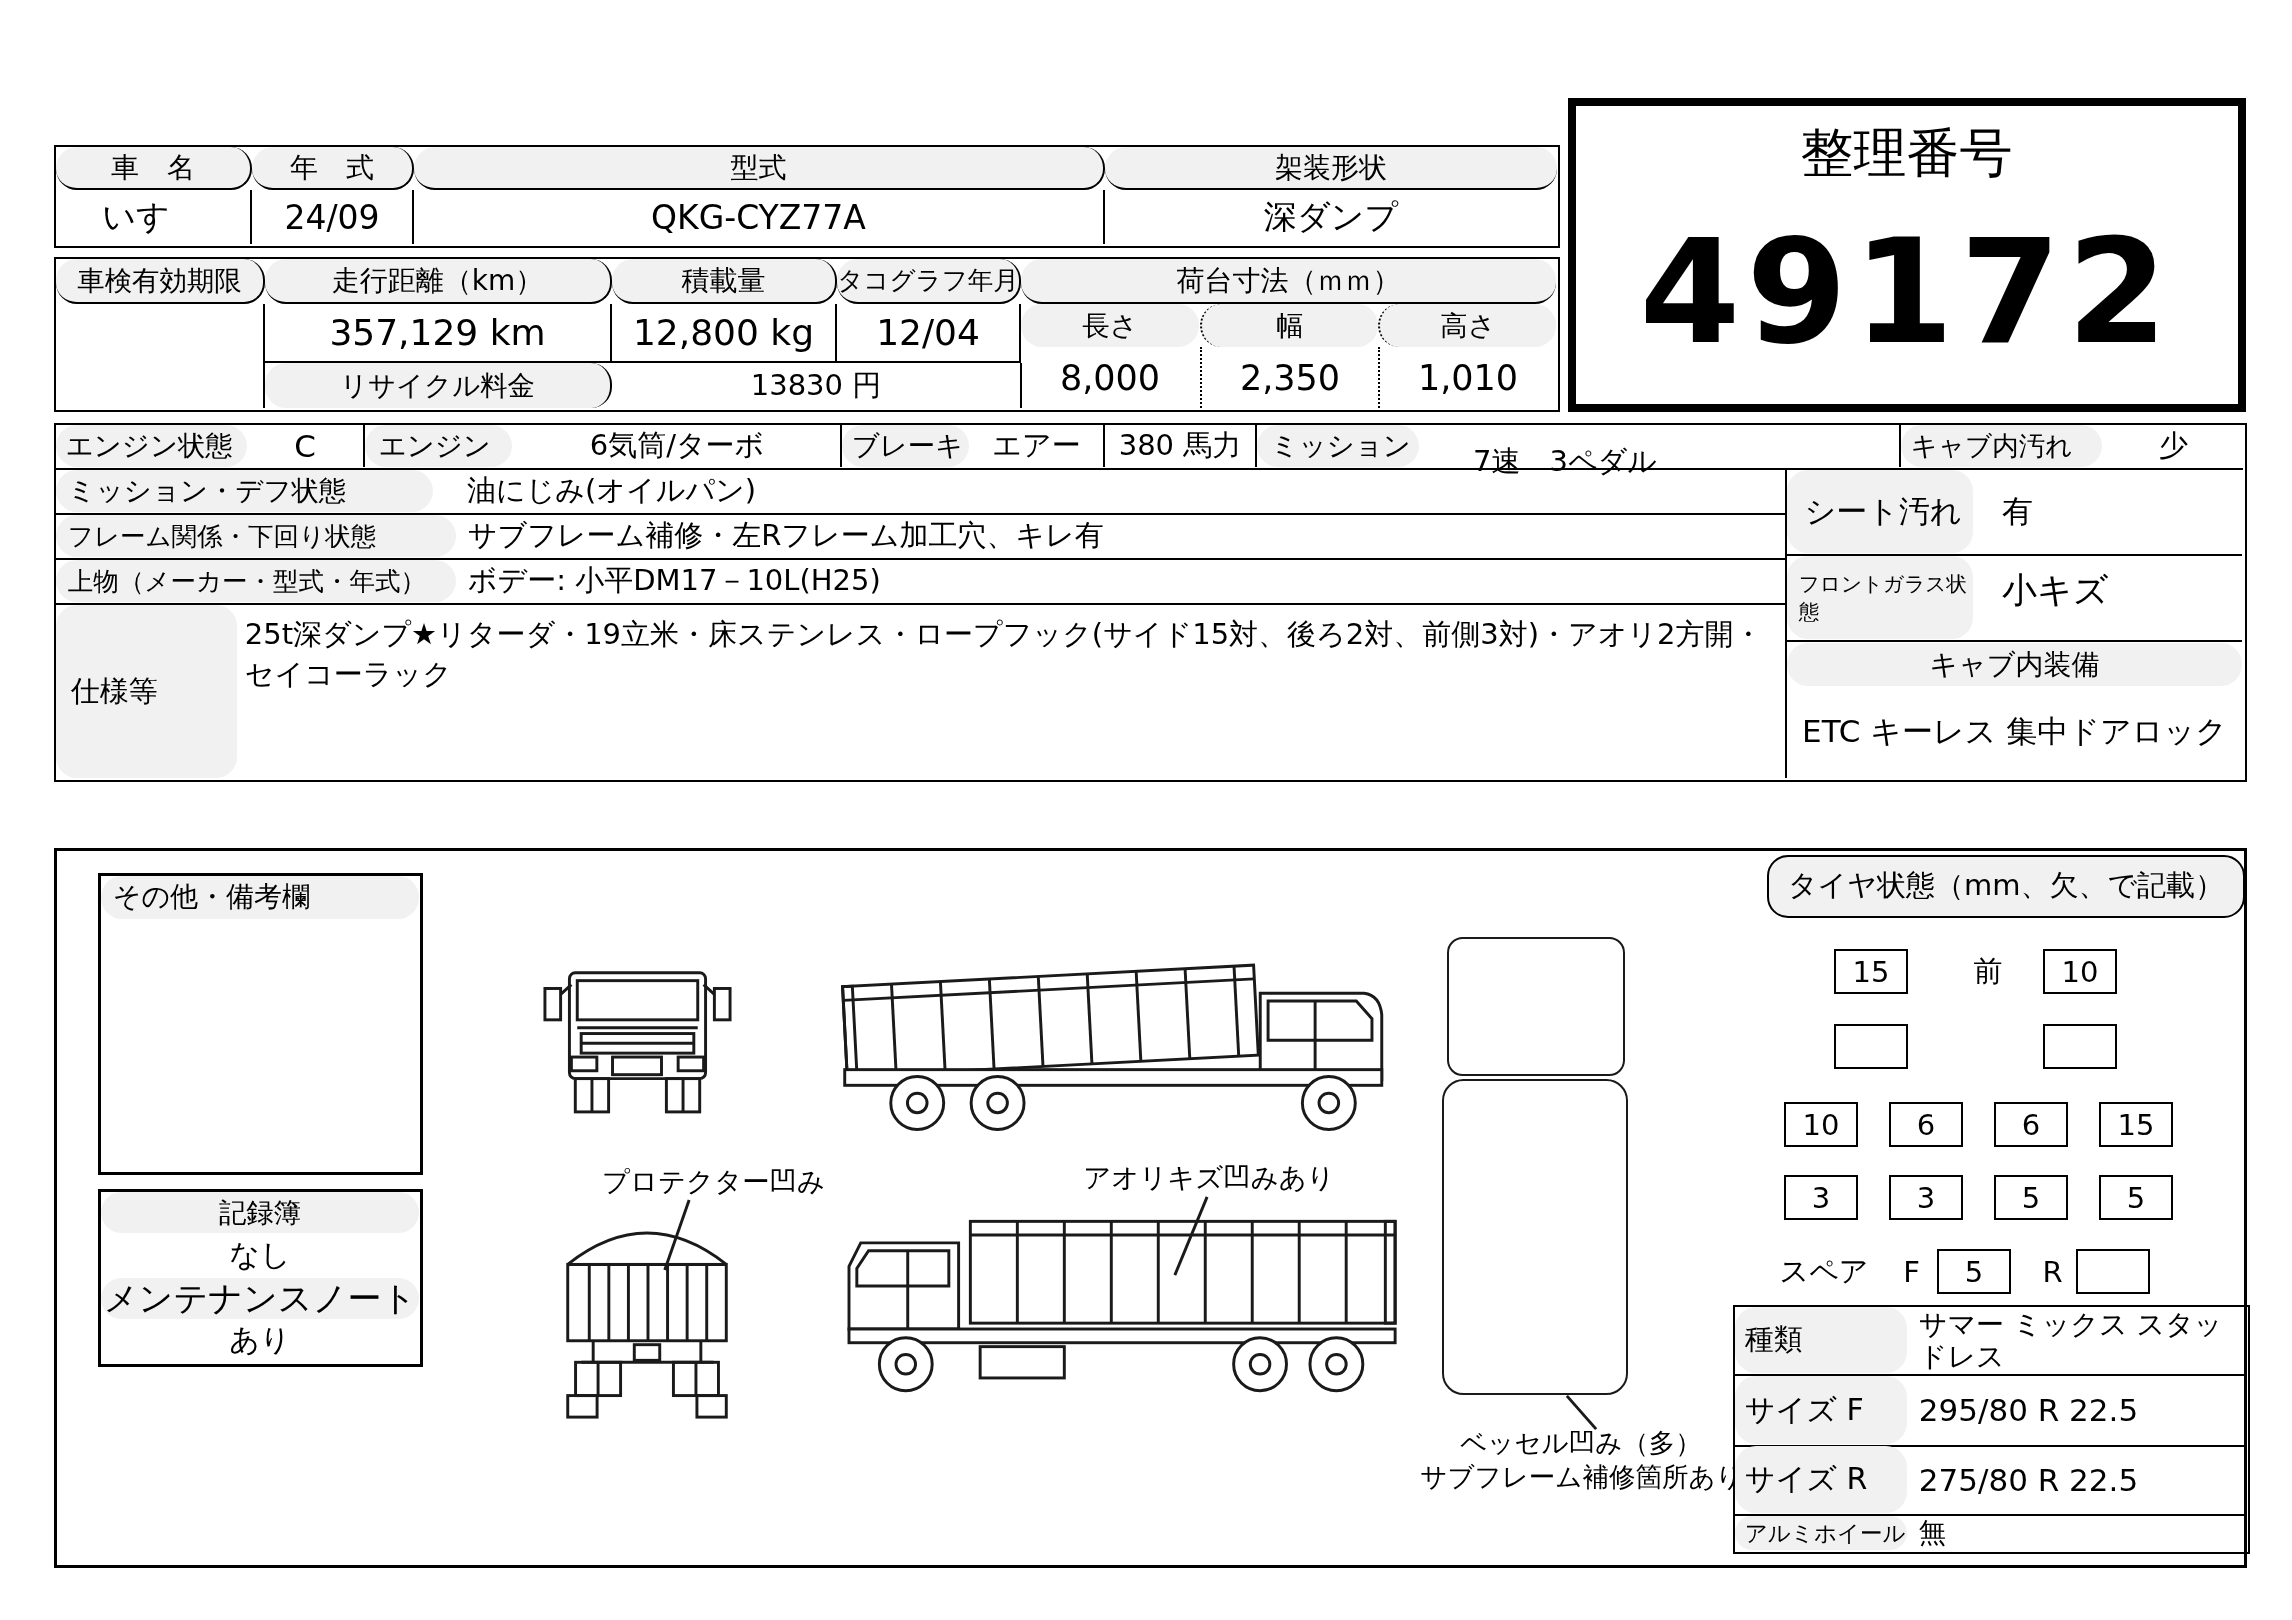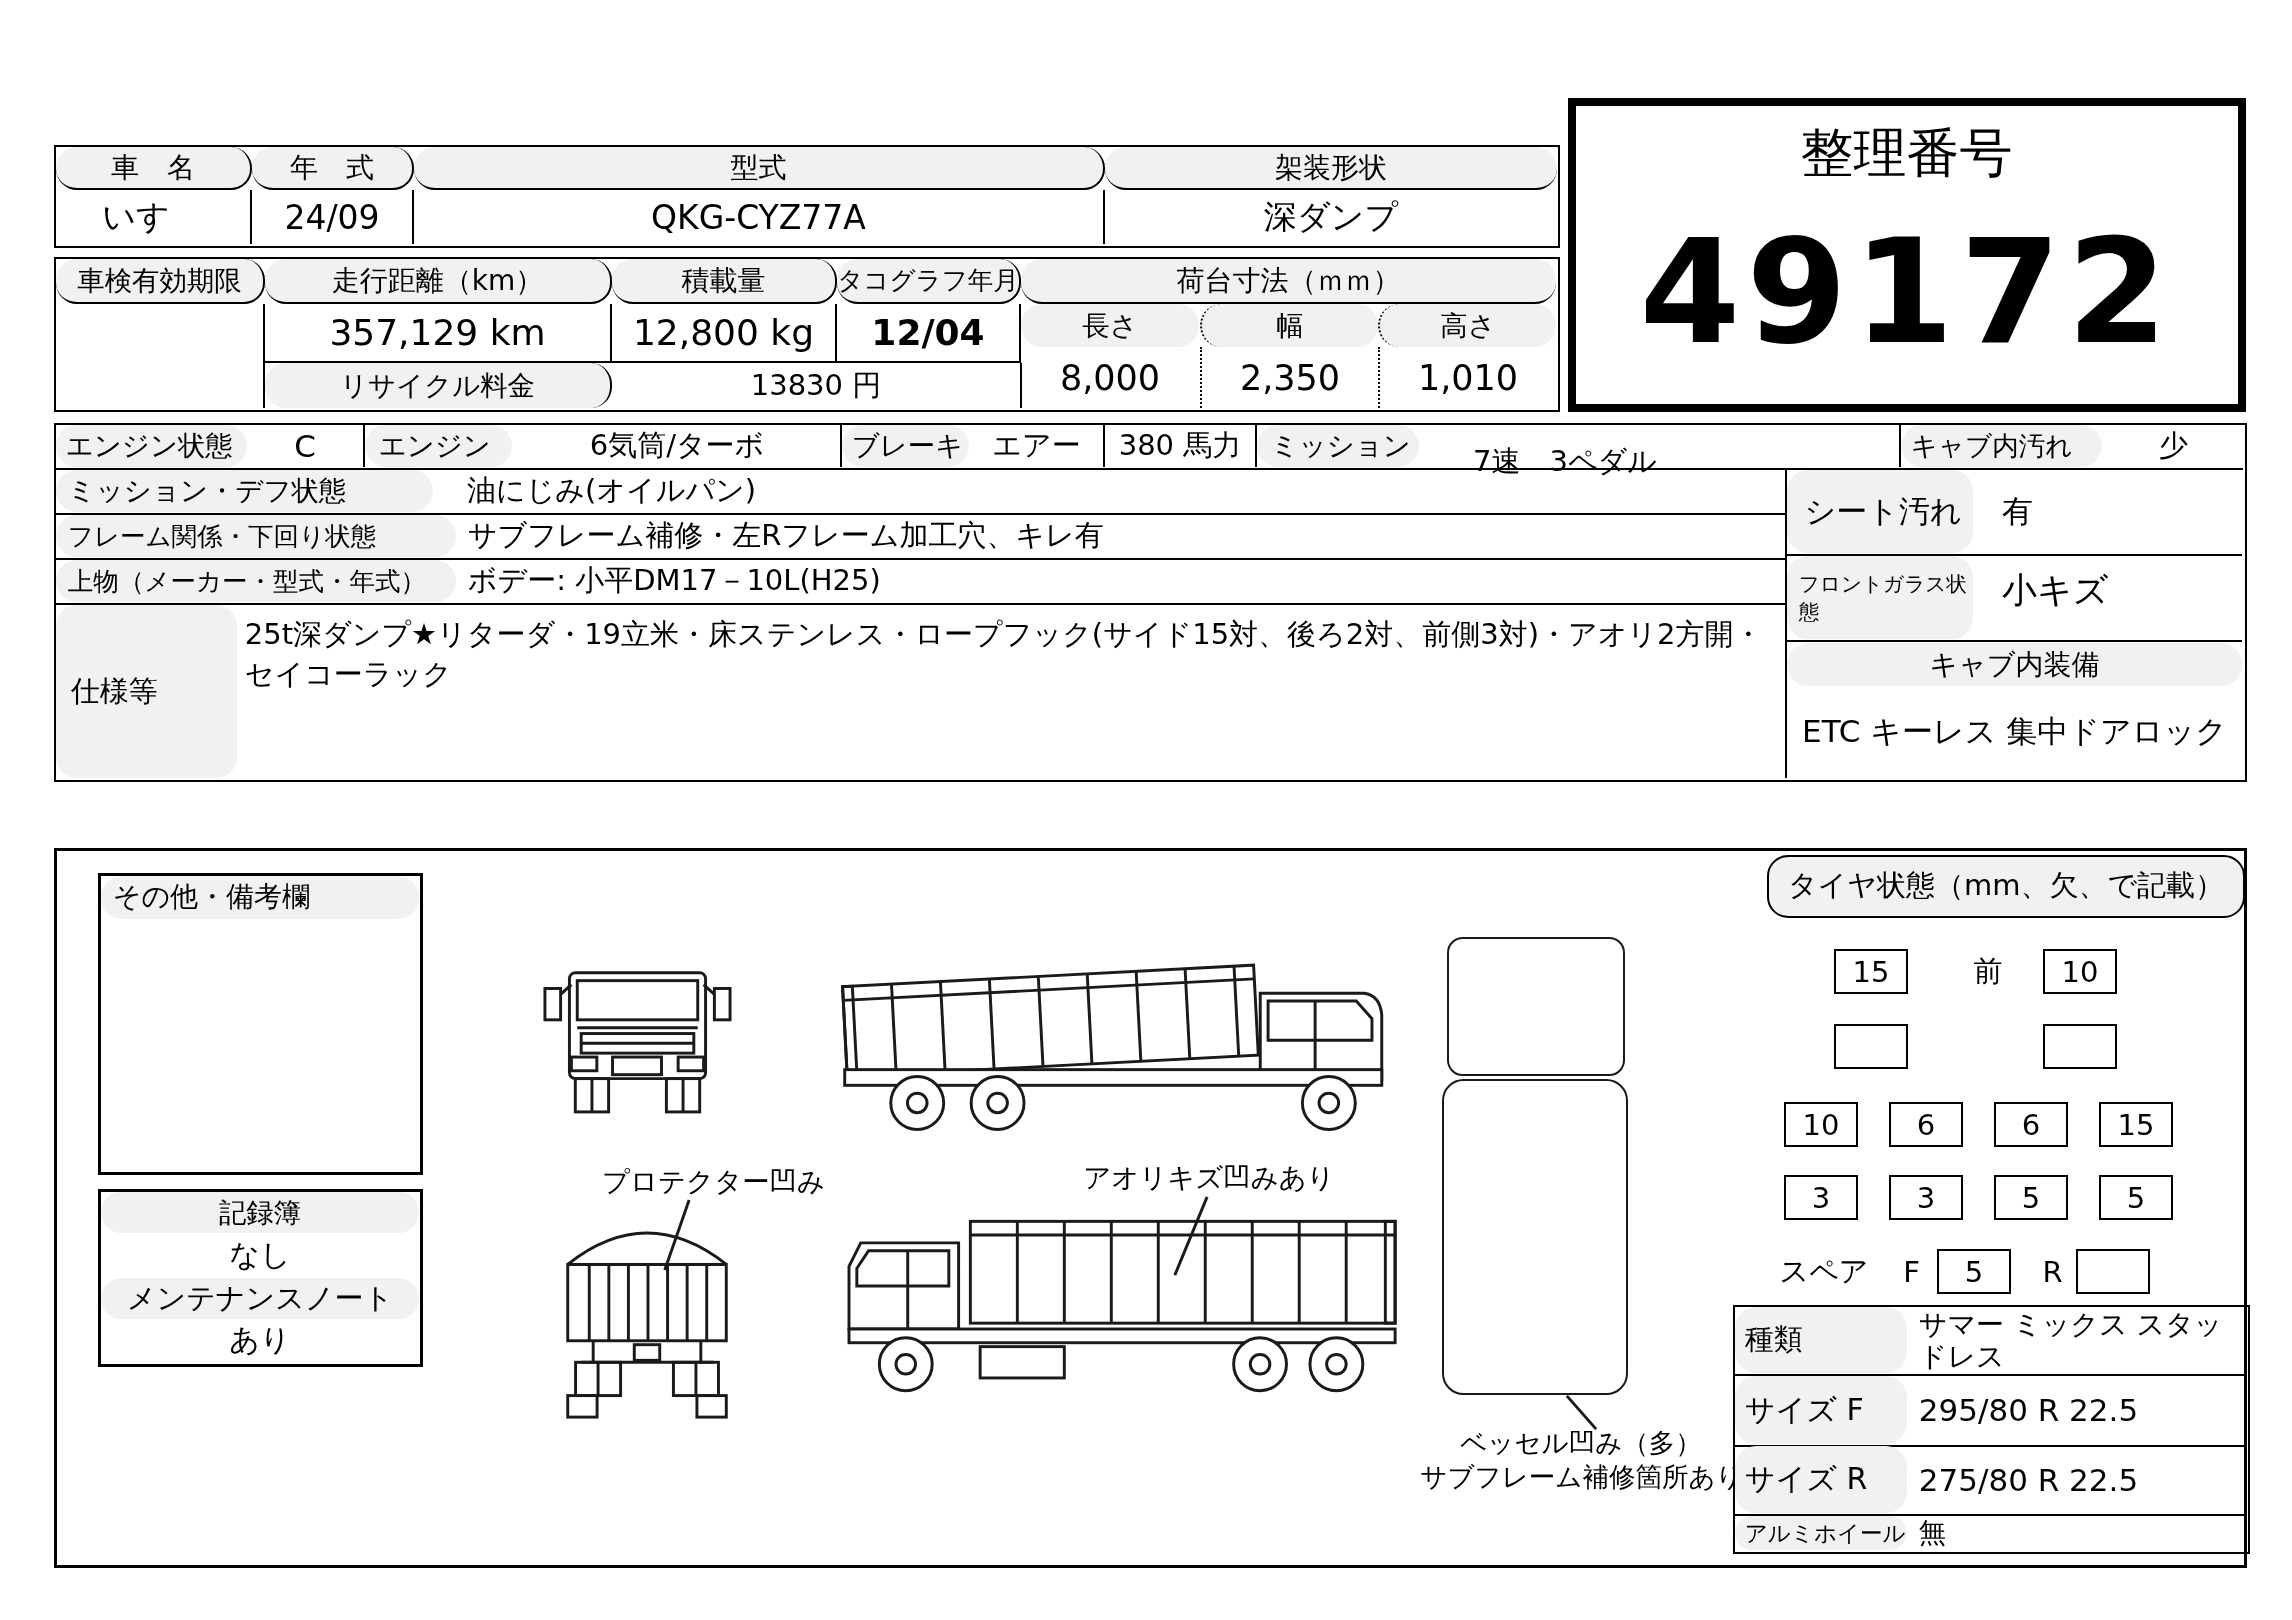--- a/index.html
+++ b/index.html
@@ -37,21 +37,21 @@
 <div class="abs" style="left:54px;top:257px;width:1506px;height:155px;border:2.9px solid #000;">
   <div class="abs cen g br bb" style="left:0;top:0;width:209px;height:45px;font-size:27.4px;">車検有効期限</div>
   <div class="abs cen g br bb" style="left:209px;top:0;width:347px;height:45px;font-size:28px;">走行距離（km）</div>
   <div class="abs cen g br bb" style="left:556px;top:0;width:225px;height:45px;font-size:28px;">積載量</div>
   <div class="abs cen g br bb" style="left:781px;top:0;width:184px;height:45px;font-size:25.5px;">タコグラフ年月</div>
   <div class="abs cen g bb" style="left:965px;top:0;width:535px;height:45px;font-size:28px;">荷台寸法（ｍｍ）</div>
 
   <div class="abs br" style="left:0;top:45px;width:209px;height:104px;"></div>
   <div class="abs cen br bb" style="left:209px;top:45px;width:347px;height:59px;font-size:36px;">357,129 km</div>
   <div class="abs cen br bb" style="left:556px;top:45px;width:225px;height:59px;font-size:36px;">12,800 kg</div>
-  <div class="abs cen br bb" style="left:781px;top:45px;width:184px;height:59px;font-size:36px;font-weight:bold;">12/04</div>
+  <div class="abs cen br bb" style="left:781px;top:45px;width:184px;height:59px;font-size:36px;">12/04</div>
 
   <div class="abs cen g br" style="left:209px;top:104px;width:347px;height:45px;font-size:27.4px;">リサイクル料金</div>
   <div class="abs cen br" style="left:556px;top:104px;width:410px;height:45px;font-size:29px;">13830 円</div>
 
   <div class="abs cen g" style="left:965px;top:45px;width:178px;height:43px;font-size:27.4px;">長さ</div>
   <div class="abs cen g dl" style="left:1144px;top:45px;width:178px;height:43px;font-size:27.4px;">幅</div>
   <div class="abs cen g dl" style="left:1322px;top:45px;width:178px;height:43px;font-size:27.4px;">高さ</div>
   <div class="abs cen" style="left:965px;top:88px;width:178px;height:61px;font-size:35px;">8,000</div>
   <div class="abs cen dl" style="left:1144px;top:88px;width:178px;height:61px;font-size:35px;">2,350</div>
   <div class="abs cen dl" style="left:1322px;top:88px;width:178px;height:61px;font-size:35px;">1,010</div>
@@ -117,21 +117,21 @@
 
 <div class="abs" style="left:54px;top:848px;width:2193px;height:720px;border:3.9px solid #000;">
 
   <div class="abs" style="left:41px;top:21.6px;width:325px;height:302px;border:3.9px solid #000;">
     <div class="abs lft g" style="left:0;top:0;width:318px;height:43px;font-size:28px;padding-left:11.8px;">その他・備考欄</div>
   </div>
 
   <div class="abs" style="left:41px;top:338px;width:325px;height:178px;border:3.9px solid #000;">
     <div class="abs cen g" style="left:0;top:0;width:318px;height:41px;font-size:27.4px;">記録簿</div>
     <div class="abs cen" style="left:0;top:41px;width:318px;height:45px;font-size:30px;">なし</div>
-    <div class="abs cen g" style="left:0;top:86px;width:318px;height:41px;font-size:29px;">メンテナンスノート</div>
+    <div class="abs cen g" style="left:0;top:86px;width:318px;height:41px;font-size:34px;">メンテナンスノート</div>
     <div class="abs cen" style="left:0;top:127px;width:318px;height:43px;font-size:30px;">あり</div>
   </div>
 
   <svg class="abs" style="left:485px;top:108px;" width="191" height="201" viewBox="0 0 195 205">
     <g class="ln">
       <rect x="3" y="30" width="16" height="32"></rect>
         <line x1="19" y1="36" x2="30" y2="26"></line>
       <rect x="176" y="30" width="16" height="32"></rect>
         <line x1="176" y1="36" x2="165" y2="26"></line>
       <rect x="28" y="14" width="139" height="108" rx="6"></rect>

